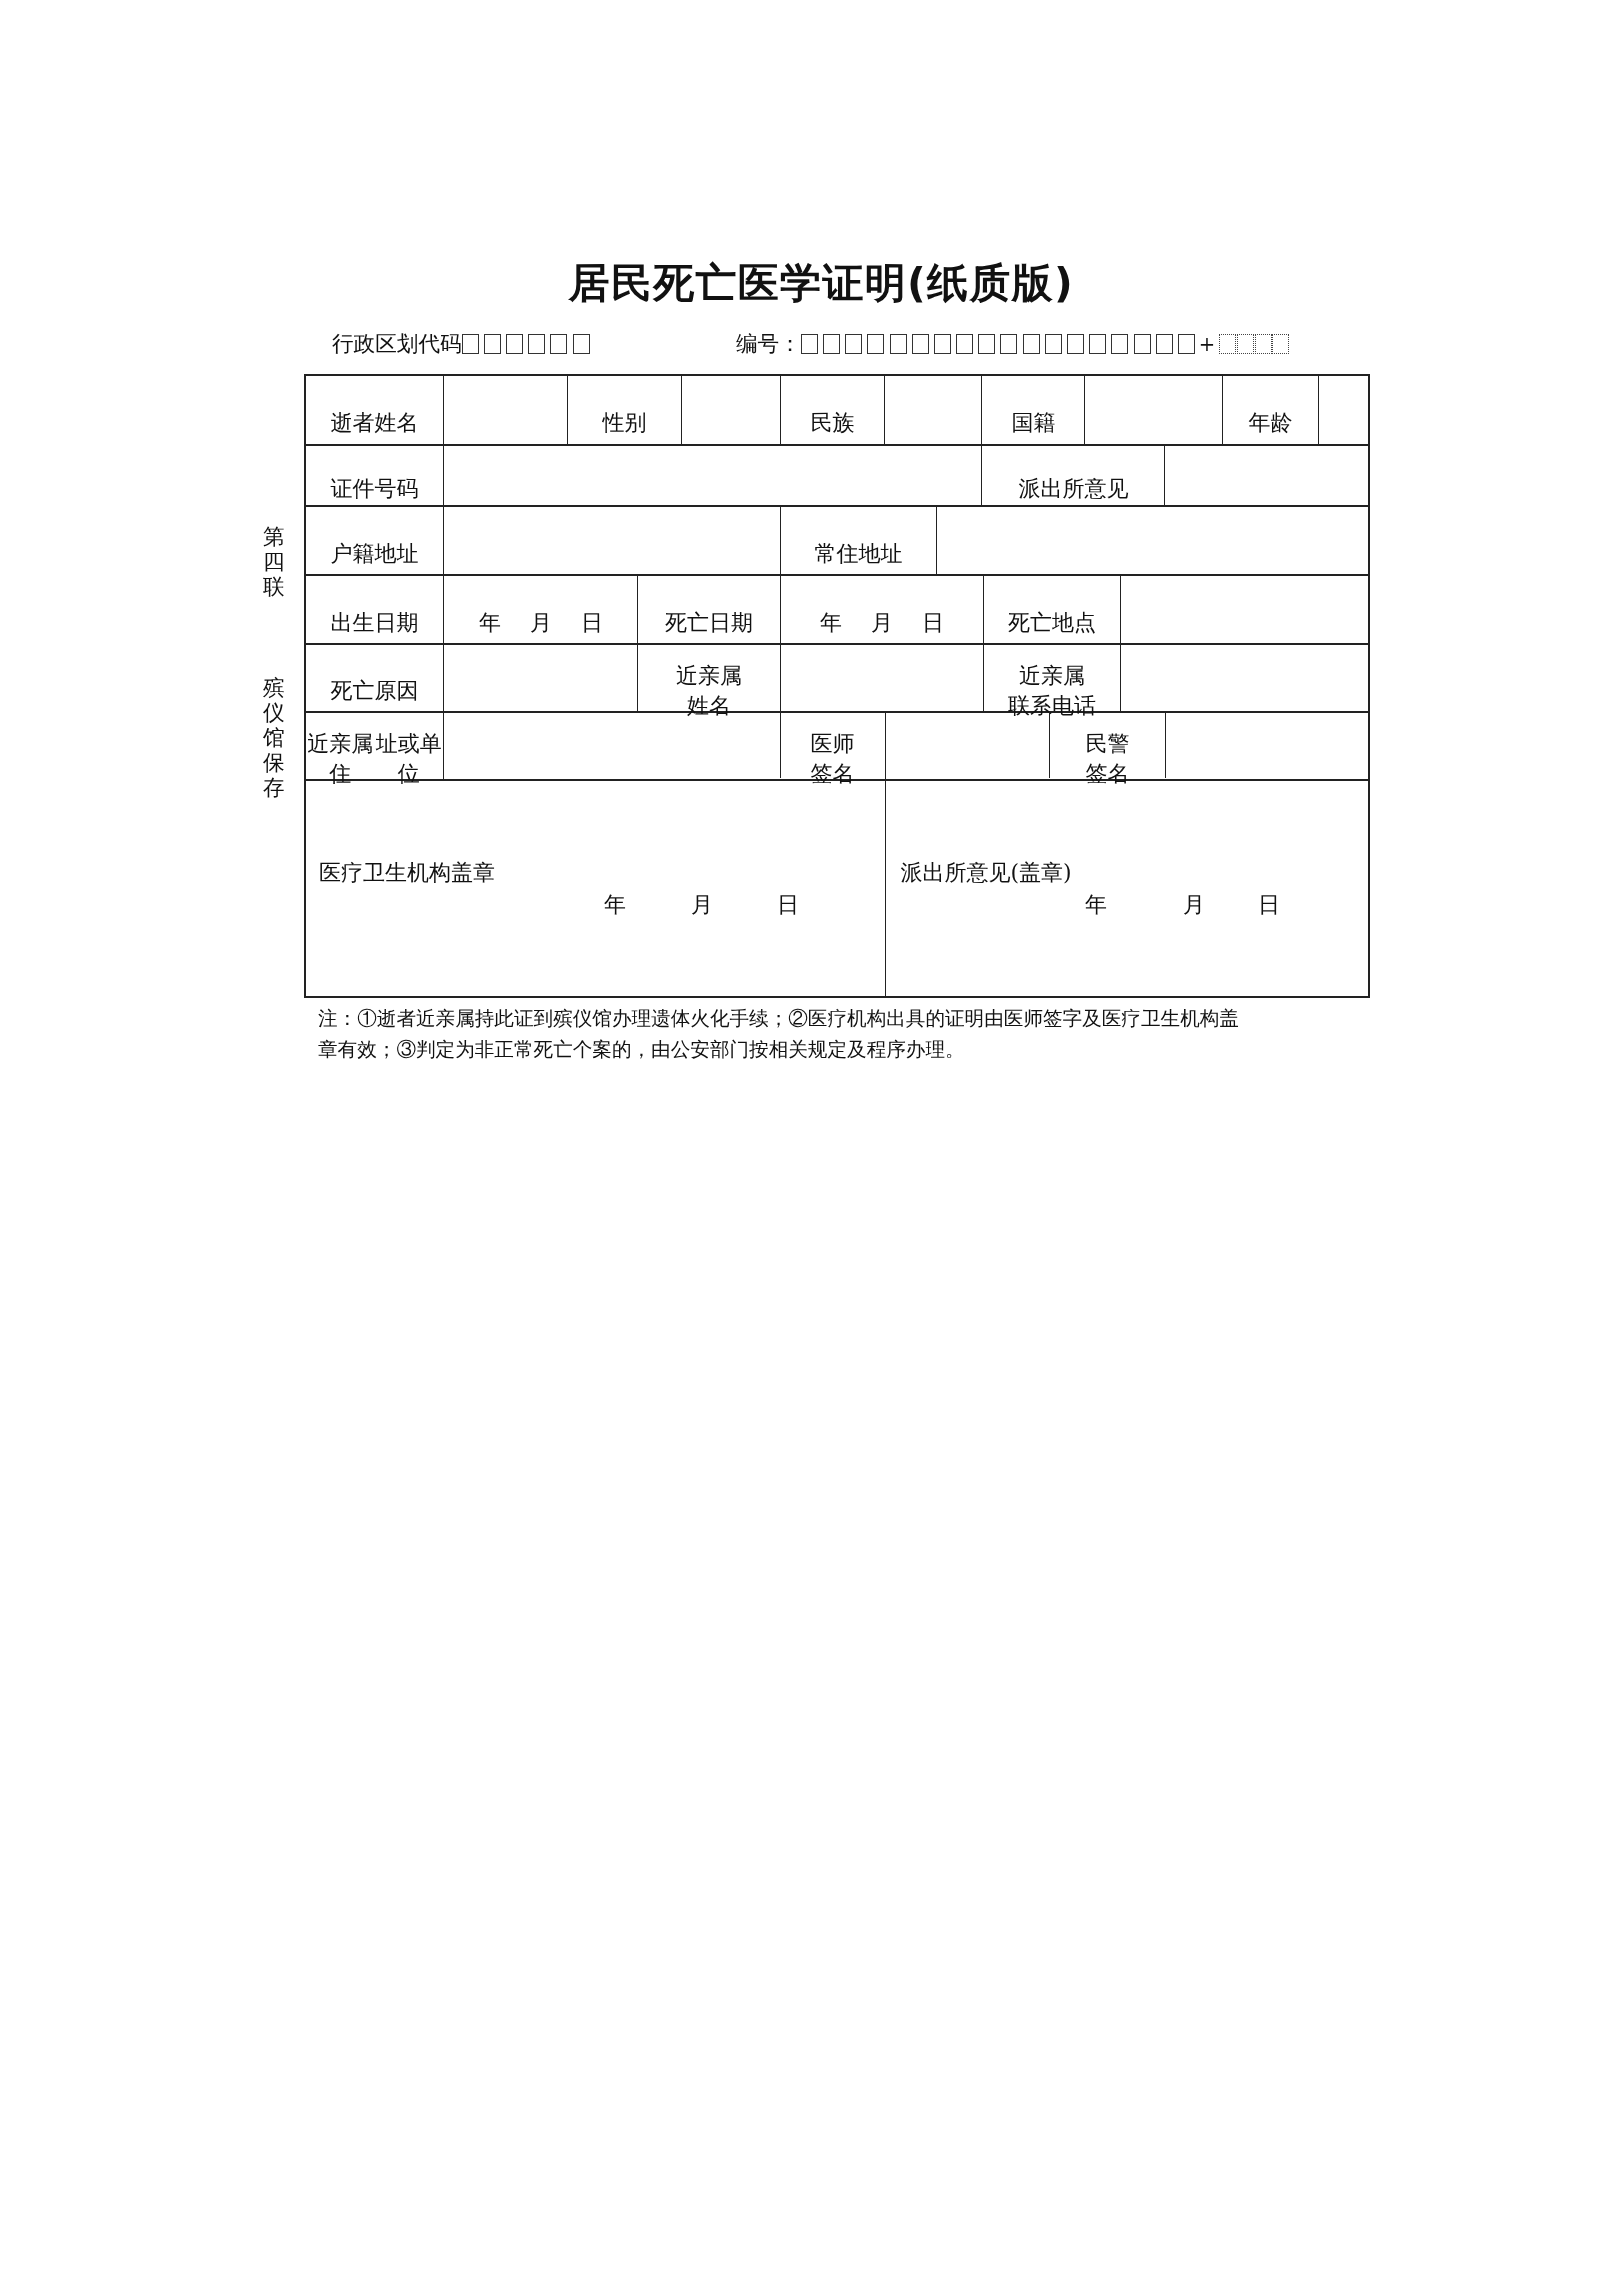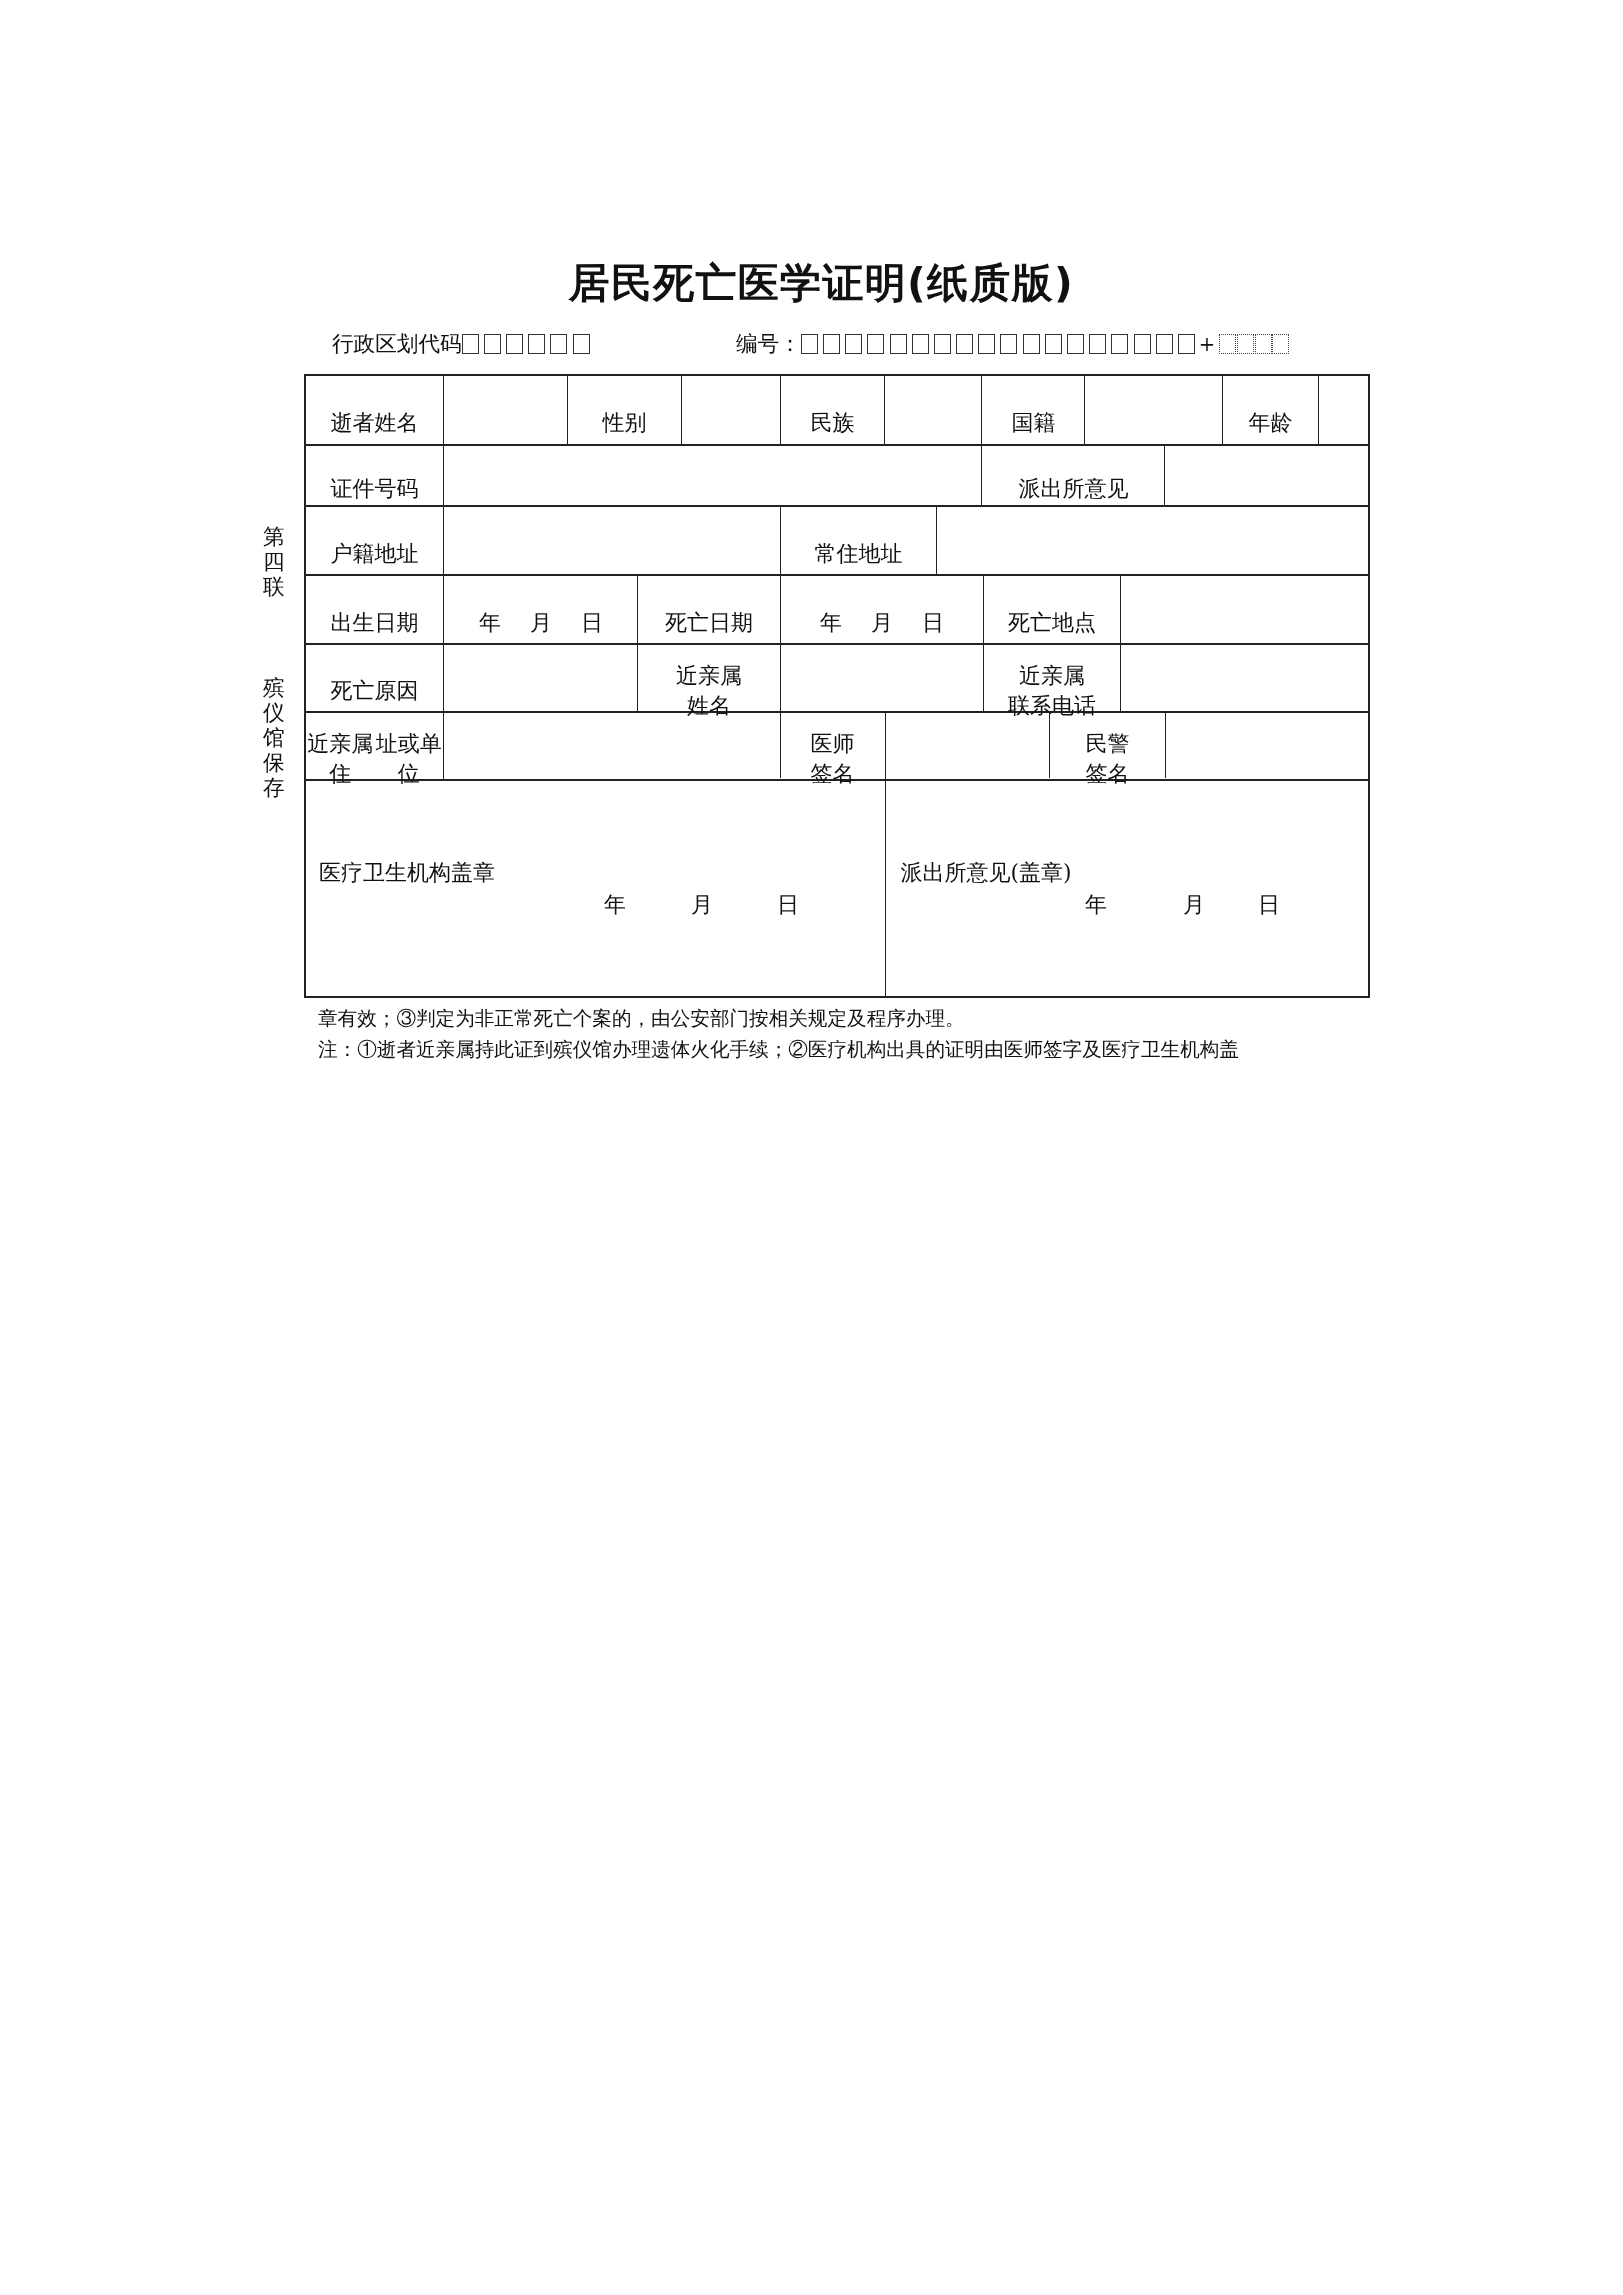--- a/index.html
+++ b/index.html
@@ -170,16 +170,16 @@
   </div>
   <div class="abs" style="left:580px;top:405px;width:482px;height:217px;">
     <div class="abs" style="left:14.4px;top:77px;font-size:22px;line-height:30px;white-space:nowrap;">派出所意见(盖章)</div>
     <div class="abs" style="left:199px;top:109px;font-size:22px;line-height:30px;">年</div>
     <div class="abs" style="left:297px;top:109px;font-size:22px;line-height:30px;">月</div>
     <div class="abs" style="left:372px;top:109px;font-size:22px;line-height:30px;">日</div>
   </div>
 </div>
 
 <div class="abs notes">
+  <div>注：①逝者近亲属持此证到殡仪馆办理遗体火化手续；②医疗机构出具的证明由医师签字及医疗卫生机构盖</div>
   <div>章有效；③判定为非正常死亡个案的，由公安部门按相关规定及程序办理。</div>
-  <div>注：①逝者近亲属持此证到殡仪馆办理遗体火化手续；②医疗机构出具的证明由医师签字及医疗卫生机构盖</div>
 </div>
 
 
 </body></html>

